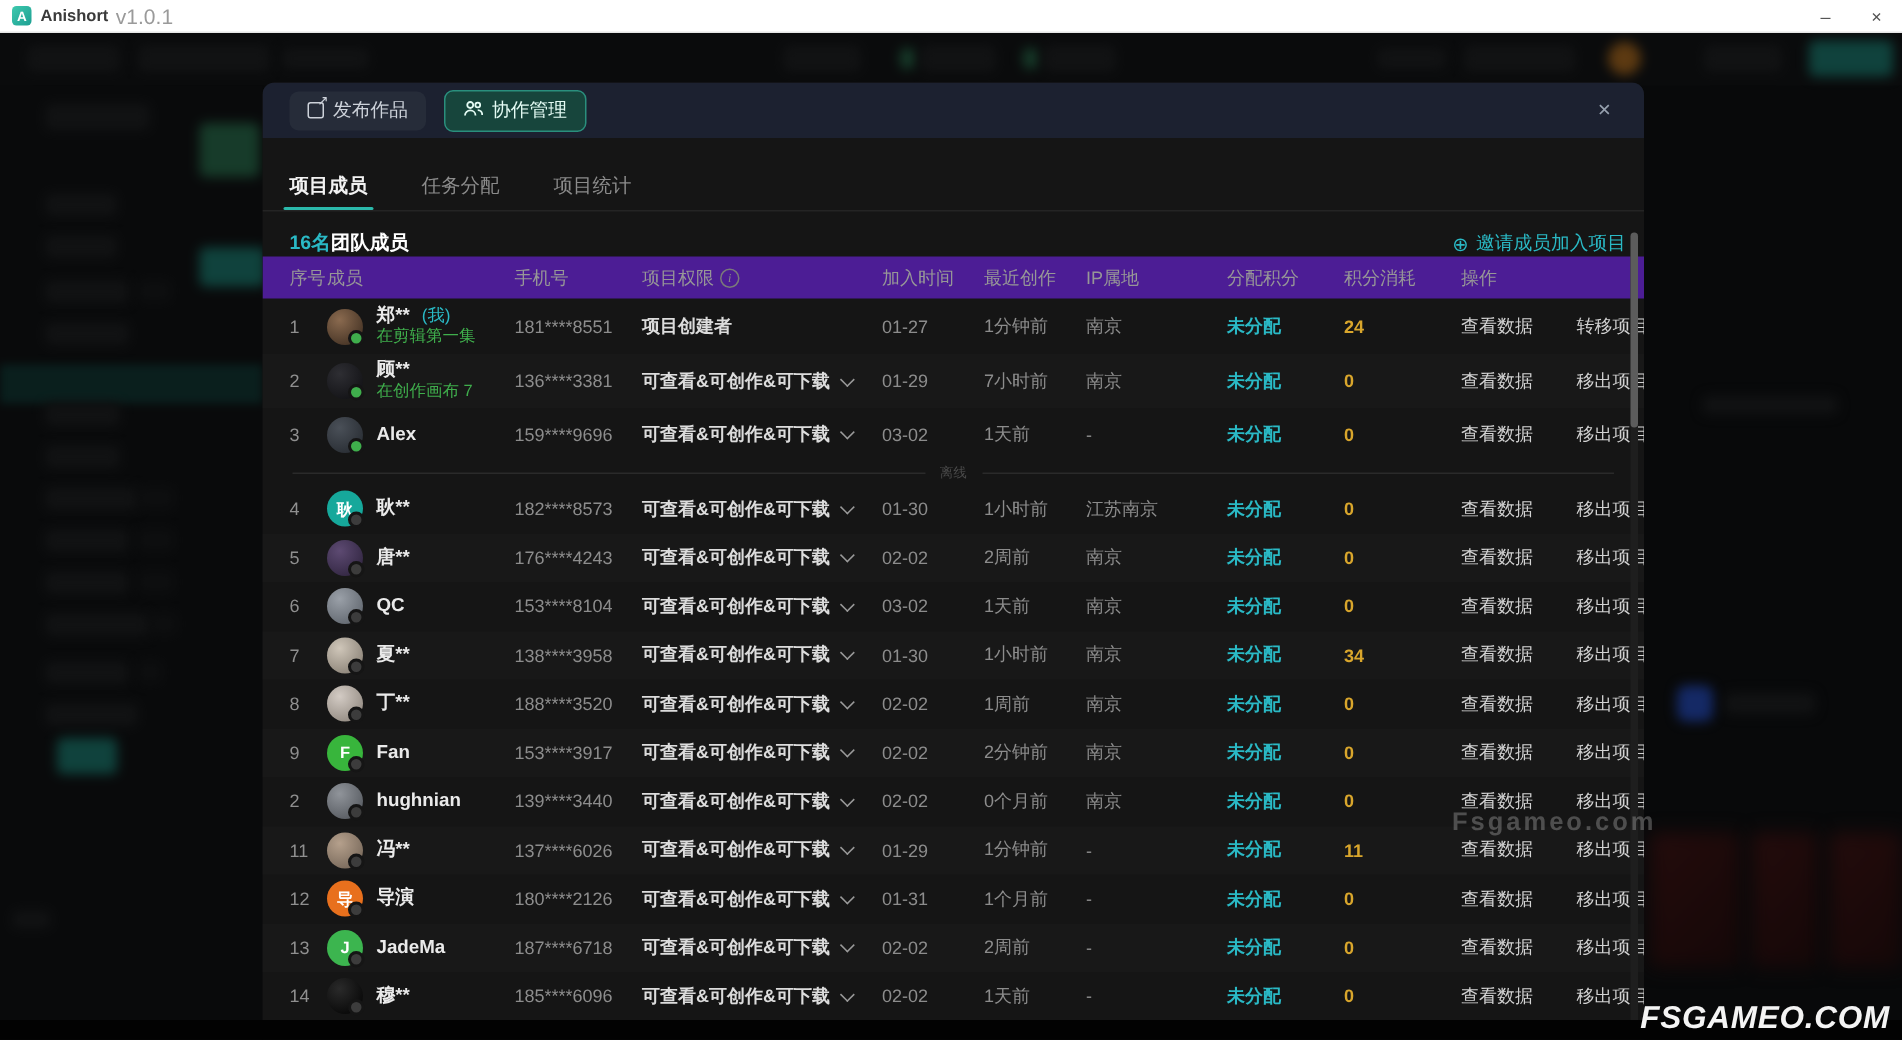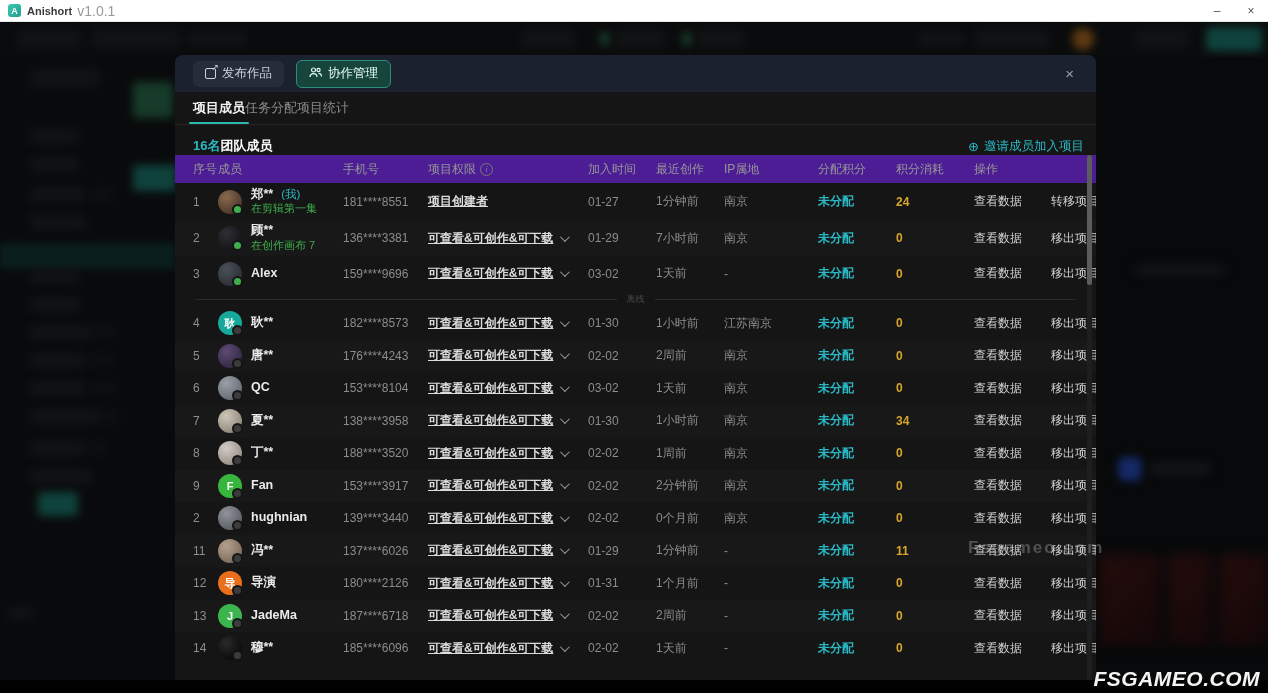--- a/index.html
+++ b/index.html
@@ -43,21 +43,21 @@
   .hbtn{height:26px;display:flex;align-items:center;gap:6px;padding:0 12px;border-radius:6px;
         font-size:12.5px;cursor:default;}
   .hbtn.publish{background:#262c39;color:#cdd2da;margin-right:12px;}
   .hbtn.collab{background:#17453c;border:1px solid #2a8f7d;color:#e4fbf4;}
   .ext-icon{width:9px;height:9px;border:1.3px solid currentColor;border-radius:2px;position:relative;display:inline-block;}
   .ext-icon::after{content:"↗";position:absolute;right:-4px;top:-7px;font-size:9px;background:transparent;}
   .ppl-icon{font-size:12px;line-height:1;}
   .m-close{margin-left:auto;font-size:15px;color:#96a0ae;cursor:default;padding:4px 8px;}
 
   
-  .tabs{height:33px;display:flex;align-items:stretch;padding-left:18px;border-bottom:1px solid #242424;box-sizing:border-box;}
+  .tabs{height:33px;display:flex;align-items:stretch;padding-left:18px;border-bottom:1px solid #242424;box-sizing:border-box;gap:36px;margin-top:16px;}
   .tab{display:flex;align-items:center;font-size:13px;color:#8b8b8b;position:relative;cursor:default;}
   .tab.active{color:#f2f2f2;font-weight:bold;}
   .tab.active::after{content:"";position:absolute;left:-4px;right:-4px;bottom:0;height:2px;background:#2bb9ab;border-radius:2px;}
 
   
   .summary{height:30px;display:flex;align-items:flex-end;padding:0 12px 0 18px;box-sizing:border-box;}
   .cnt{color:#2ab9c5;font-size:13px;font-weight:bold;}
   .cnt-sfx{color:#ffffff;font-size:13px;font-weight:bold;}
   .invite{margin-left:auto;display:flex;align-items:center;gap:5px;color:#2ab9c5;font-size:12.5px;cursor:default;}
   .plus-icon{font-size:13px;line-height:1;}
@@ -77,21 +77,21 @@
   .c-member{display:flex;align-items:center;gap:9px;min-width:0;}
   .avatar{width:24px;height:24px;border-radius:50%;position:relative;flex:0 0 24px;
           display:flex;align-items:center;justify-content:center;color:#fff;font-size:11px;font-weight:bold;}
   .dot{position:absolute;right:-1px;bottom:-1px;width:7px;height:7px;border-radius:50%;border:2px solid #151515;}
   .dot.on{background:#3fae4c;} .dot.off{background:#3c3c3c;}
   .m-text{display:flex;flex-direction:column;line-height:1.25;min-width:0;}
   .m-name{color:#eaeaea;font-weight:bold;font-size:12.5px;white-space:nowrap;}
   .m-tag{color:#2ab9c5;font-weight:normal;margin-left:8px;font-size:11.5px;}
   .m-status{color:#3fae4c;font-size:11px;white-space:nowrap;}
   .c-phone,.c-join,.c-recent,.c-ip{color:#8c8c8c;}
-  .c-perm{color:#dcdcdc;font-weight:bold;display:flex;align-items:center;gap:7px;white-space:nowrap;text-decoration:underline;}
+  .c-perm{color:#dcdcdc;font-weight:bold;display:flex;align-items:center;gap:7px;white-space:nowrap;}
   .chev{width:6px;height:6px;border-right:1.4px solid #9a9a9a;border-bottom:1.4px solid #9a9a9a;
         transform:rotate(45deg) translateY(-2px);display:inline-block;}
   .c-alloc{color:#2ab9c5;font-weight:bold;}
   .c-used{color:#d9a62c;font-weight:bold;}
   .c-actions{display:flex;gap:29px;white-space:nowrap;}
   .act{color:#d2d2d2;cursor:default;}
 
   
   .odivider{height:16px;display:flex;align-items:center;gap:10px;padding:0 20px;box-sizing:border-box;}
   .odivider .line{flex:1;height:1px;background:#2a2a2a;}

